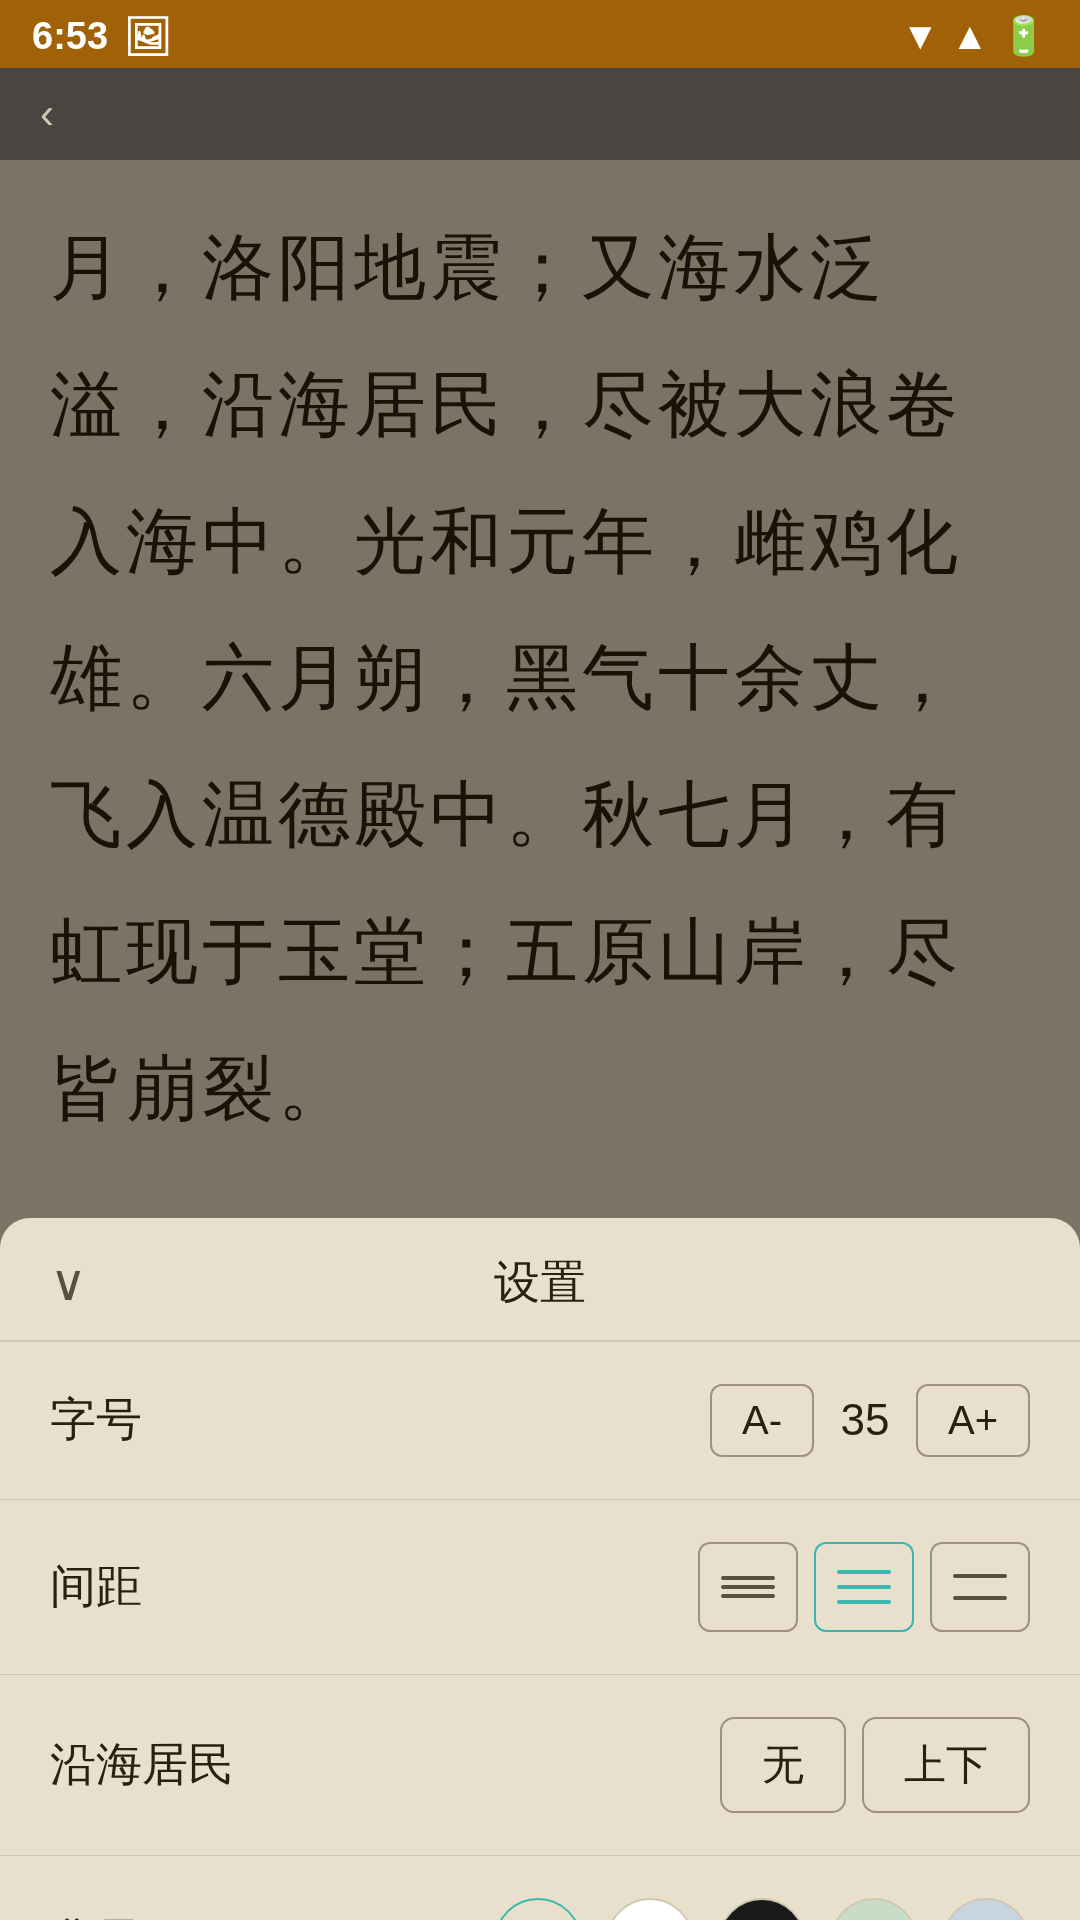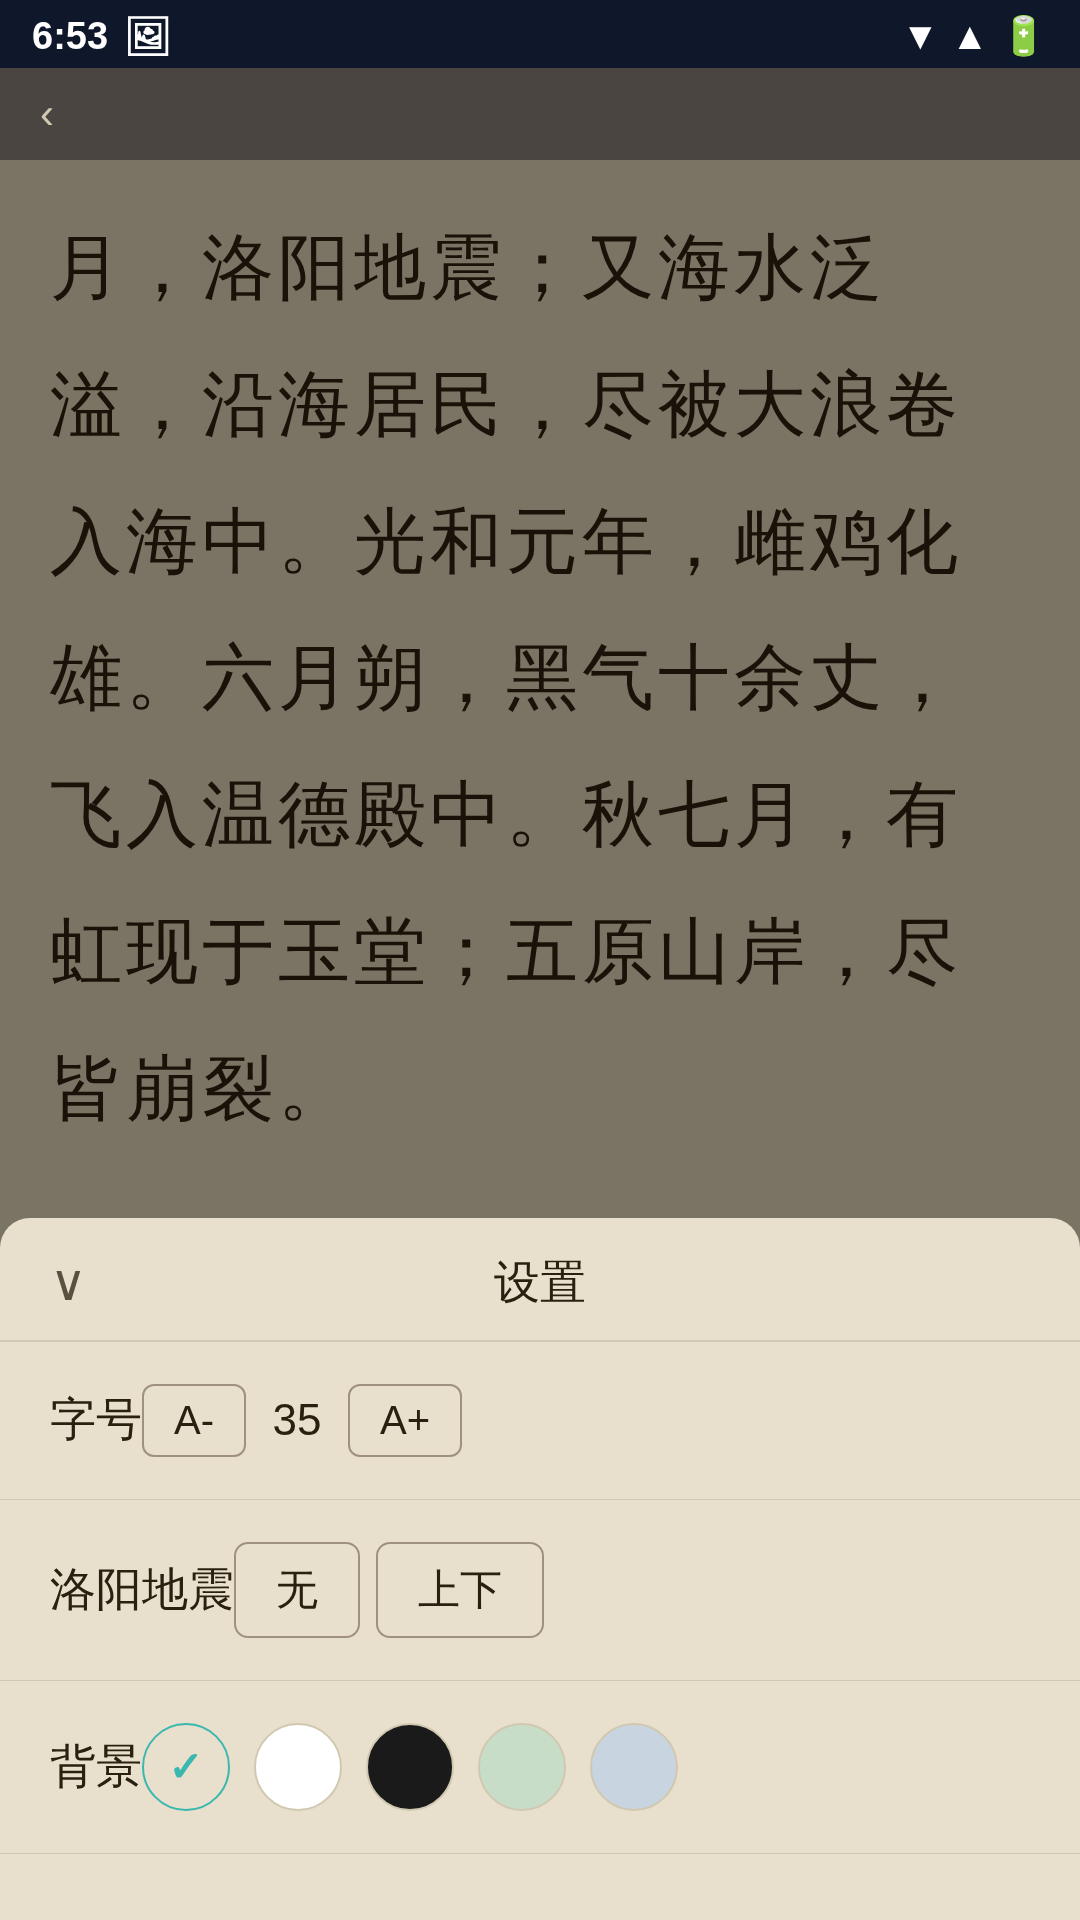--- a/index.html
+++ b/index.html
@@ -12,21 +12,21 @@
       position: relative;
       overflow: hidden;
     }
 
     
     .status-bar {
       display: flex;
       justify-content: space-between;
       align-items: center;
       padding: 14px 32px 10px 32px;
-      background: #0f172a;
+      background: #a16207;
       color: #fff;
       font-size: 38px;
       font-family: sans-serif;
       font-weight: bold;
     }
     .status-left { display: flex; align-items: center; gap: 16px; }
     .status-right { display: flex; align-items: center; gap: 12px; }
 
     
     .chapter-header {
@@ -85,21 +85,21 @@
       font-size: 46px;
       color: #2a2010;
       font-family: sans-serif;
       font-weight: normal;
     }
 
     
     .settings-row {
       display: flex;
       align-items: center;
-      justify-content: flex-start;
+      justify-content: space-between;
       padding: 42px 50px;
       border-bottom: 1px solid #d0c8b0;
     }
     .settings-label {
       font-size: 46px;
       color: #2a2010;
       font-family: sans-serif;
     }
     .settings-controls {
       display: flex;
@@ -245,23 +245,51 @@
 
   <div class="settings-row">
     <span class="settings-label">字号</span>
     <div class="settings-controls">
       <button class="font-btn">A-</button>
       <span class="font-size-value">35</span>
       <button class="font-btn">A+</button>
     </div>
   </div>
 
-
   <div class="settings-row">
-    <span class="settings-label">洛阳地震</span>
+    <span class="settings-label">间距</span>
+    <div class="settings-controls">
+
+      <div class="spacing-btn sp-tight">
+        <div class="spacing-lines" style="gap: 5px;">
+          <div class="spacing-line" style="width:54px;"></div>
+          <div class="spacing-line" style="width:54px;"></div>
+          <div class="spacing-line" style="width:54px;"></div>
+        </div>
+      </div>
+
+      <div class="spacing-btn sp-medium active">
+        <div class="spacing-lines" style="gap: 11px;">
+          <div class="spacing-line" style="width:54px;"></div>
+          <div class="spacing-line" style="width:54px;"></div>
+          <div class="spacing-line" style="width:54px;"></div>
+        </div>
+      </div>
+
+      <div class="spacing-btn sp-loose">
+        <div class="spacing-lines" style="gap: 18px;">
+          <div class="spacing-line" style="width:54px;"></div>
+          <div class="spacing-line" style="width:54px;"></div>
+        </div>
+      </div>
+    </div>
+  </div>
+
+  <div class="settings-row">
+    <span class="settings-label">沿海居民</span>
     <div class="settings-controls">
       <button class="page-mode-btn">无</button>
       <button class="page-mode-btn">上下</button>
     </div>
   </div>
 
   <div class="settings-row">
     <span class="settings-label">背景</span>
     <div class="bg-swatches">
       <div class="swatch swatch-beige active"></div>

